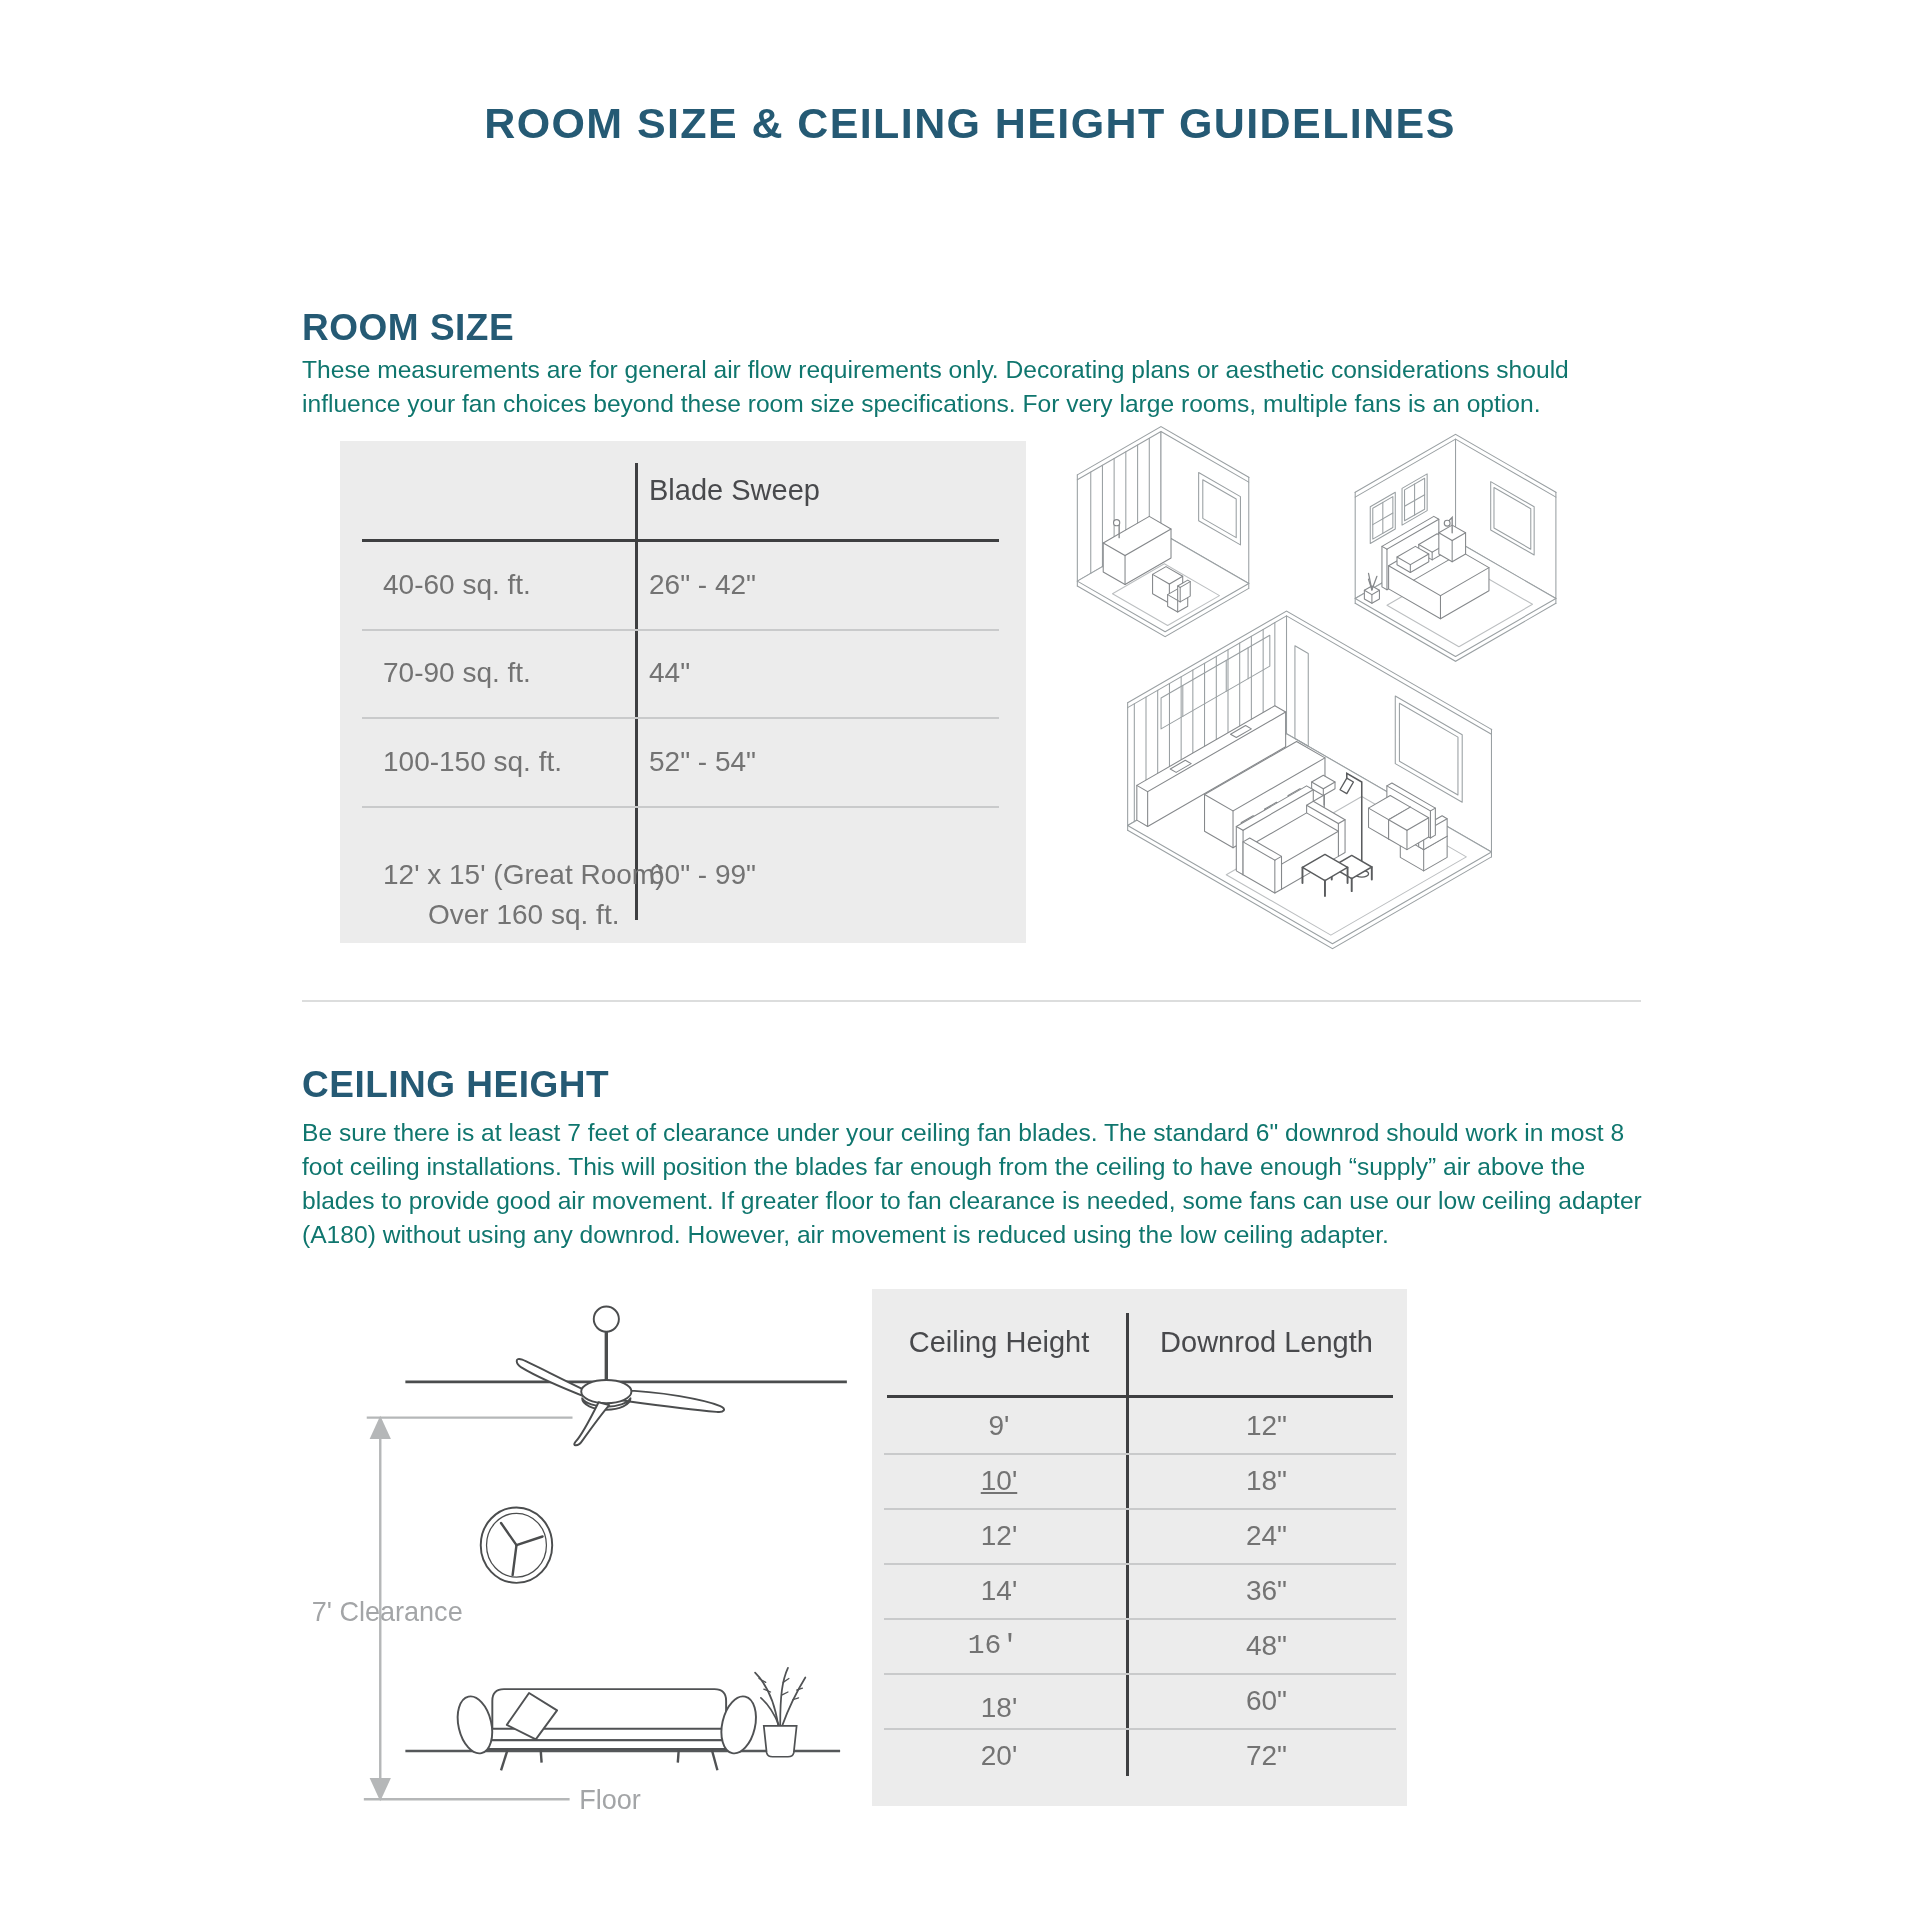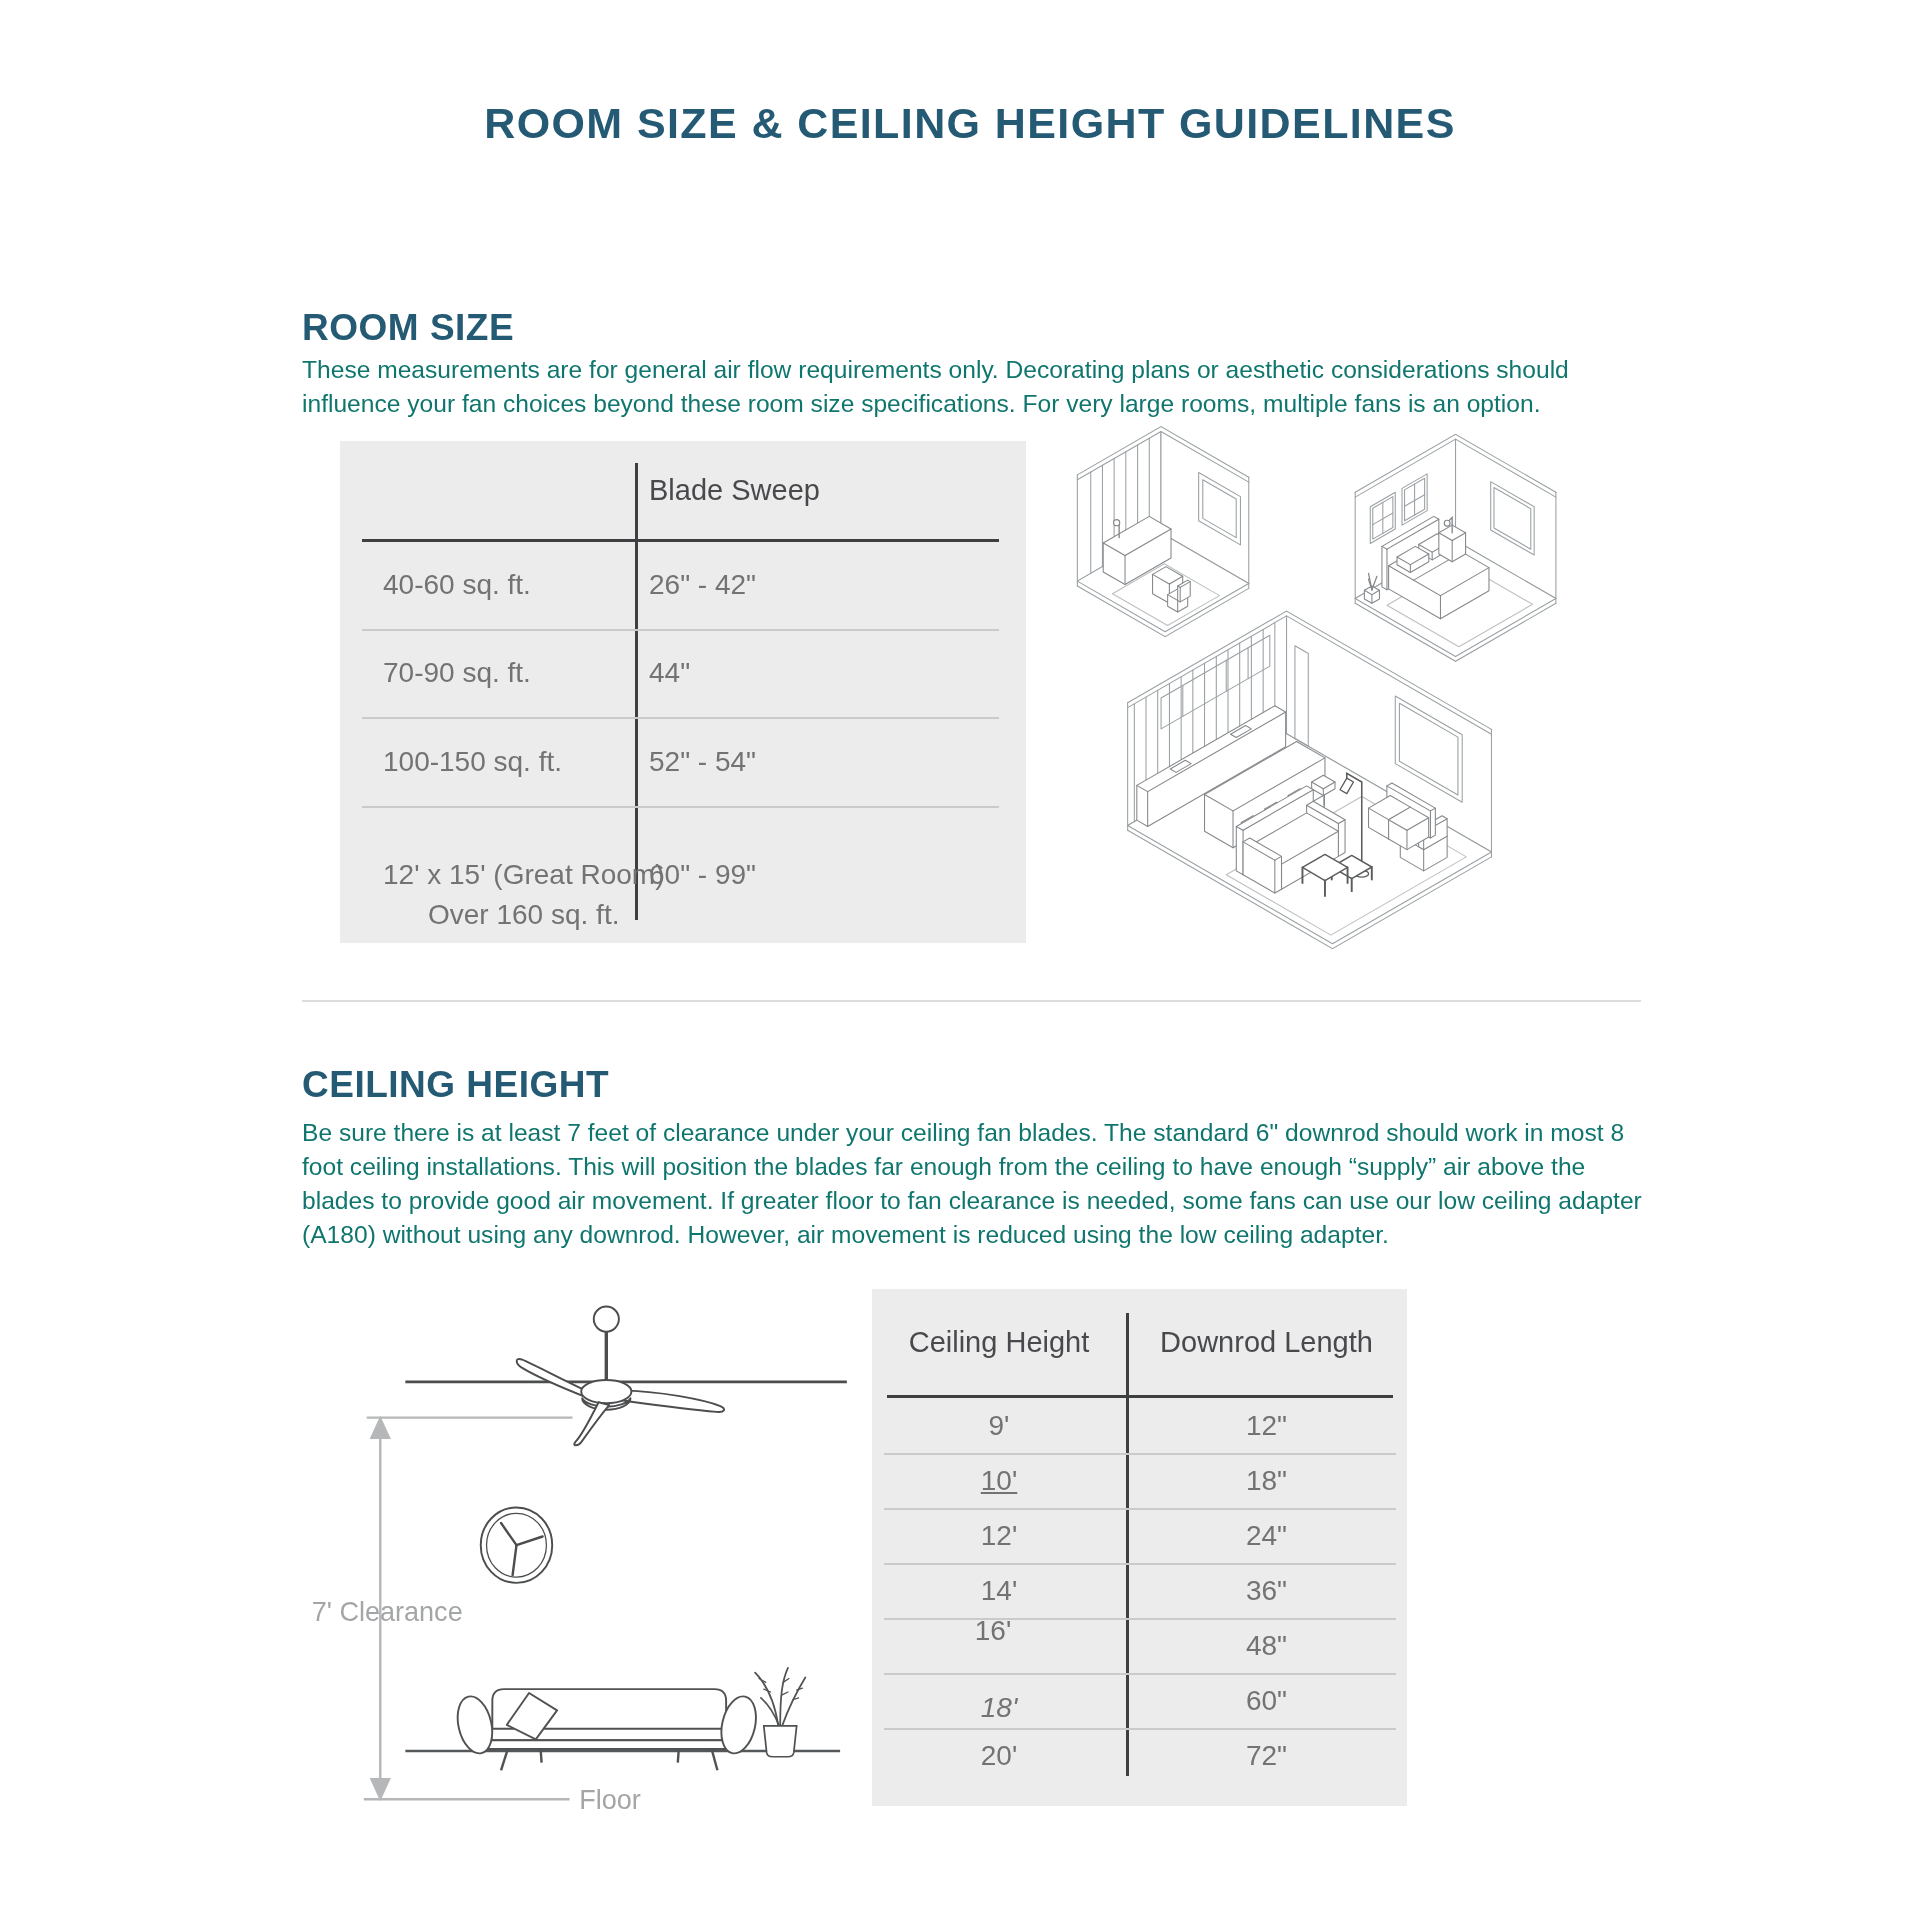--- a/index.html
+++ b/index.html
@@ -327,25 +327,25 @@
     <div class="abs hline-light" style="left:11.6px;top:219px;width:512px;height:1.9px;"></div>
 
     <div class="abs td td-c" style="left:0;top:219px;width:254px;height:55px;">12'</div>
     <div class="abs td td-c" style="left:254px;top:219px;width:281px;height:55px;">24"</div>
     <div class="abs hline-light" style="left:11.6px;top:274px;width:512px;height:1.9px;"></div>
 
     <div class="abs td td-c" style="left:0;top:274px;width:254px;height:55px;">14'</div>
     <div class="abs td td-c" style="left:254px;top:274px;width:281px;height:55px;">36"</div>
     <div class="abs hline-light" style="left:11.6px;top:329px;width:512px;height:1.9px;"></div>
 
-    <div class="abs td td-c" style="left:0;top:314px;width:242px;height:55px;">16'</div>
+    <div class="abs td td-c" style="left:0;top:329px;width:242px;height:55px;font-family:Liberation Mono, monospace;">16'</div>
     <div class="abs td td-c" style="left:254px;top:329px;width:281px;height:55px;">48"</div>
     <div class="abs hline-light" style="left:11.6px;top:384px;width:512px;height:1.9px;"></div>
 
-    <div class="abs td td-c" style="left:0;top:384px;width:254px;height:69px;font-style:italic;">18'</div>
+    <div class="abs td td-c" style="left:0;top:384px;width:254px;height:69px;">18'</div>
     <div class="abs td td-c" style="left:254px;top:384px;width:281px;height:55px;">60"</div>
     <div class="abs hline-light" style="left:11.6px;top:439px;width:512px;height:1.9px;"></div>
 
     <div class="abs td td-c" style="left:0;top:439px;width:254px;height:55px;">20'</div>
     <div class="abs td td-c" style="left:254px;top:439px;width:281px;height:55px;">72"</div>
   </div>
 
 
 </div>
 

